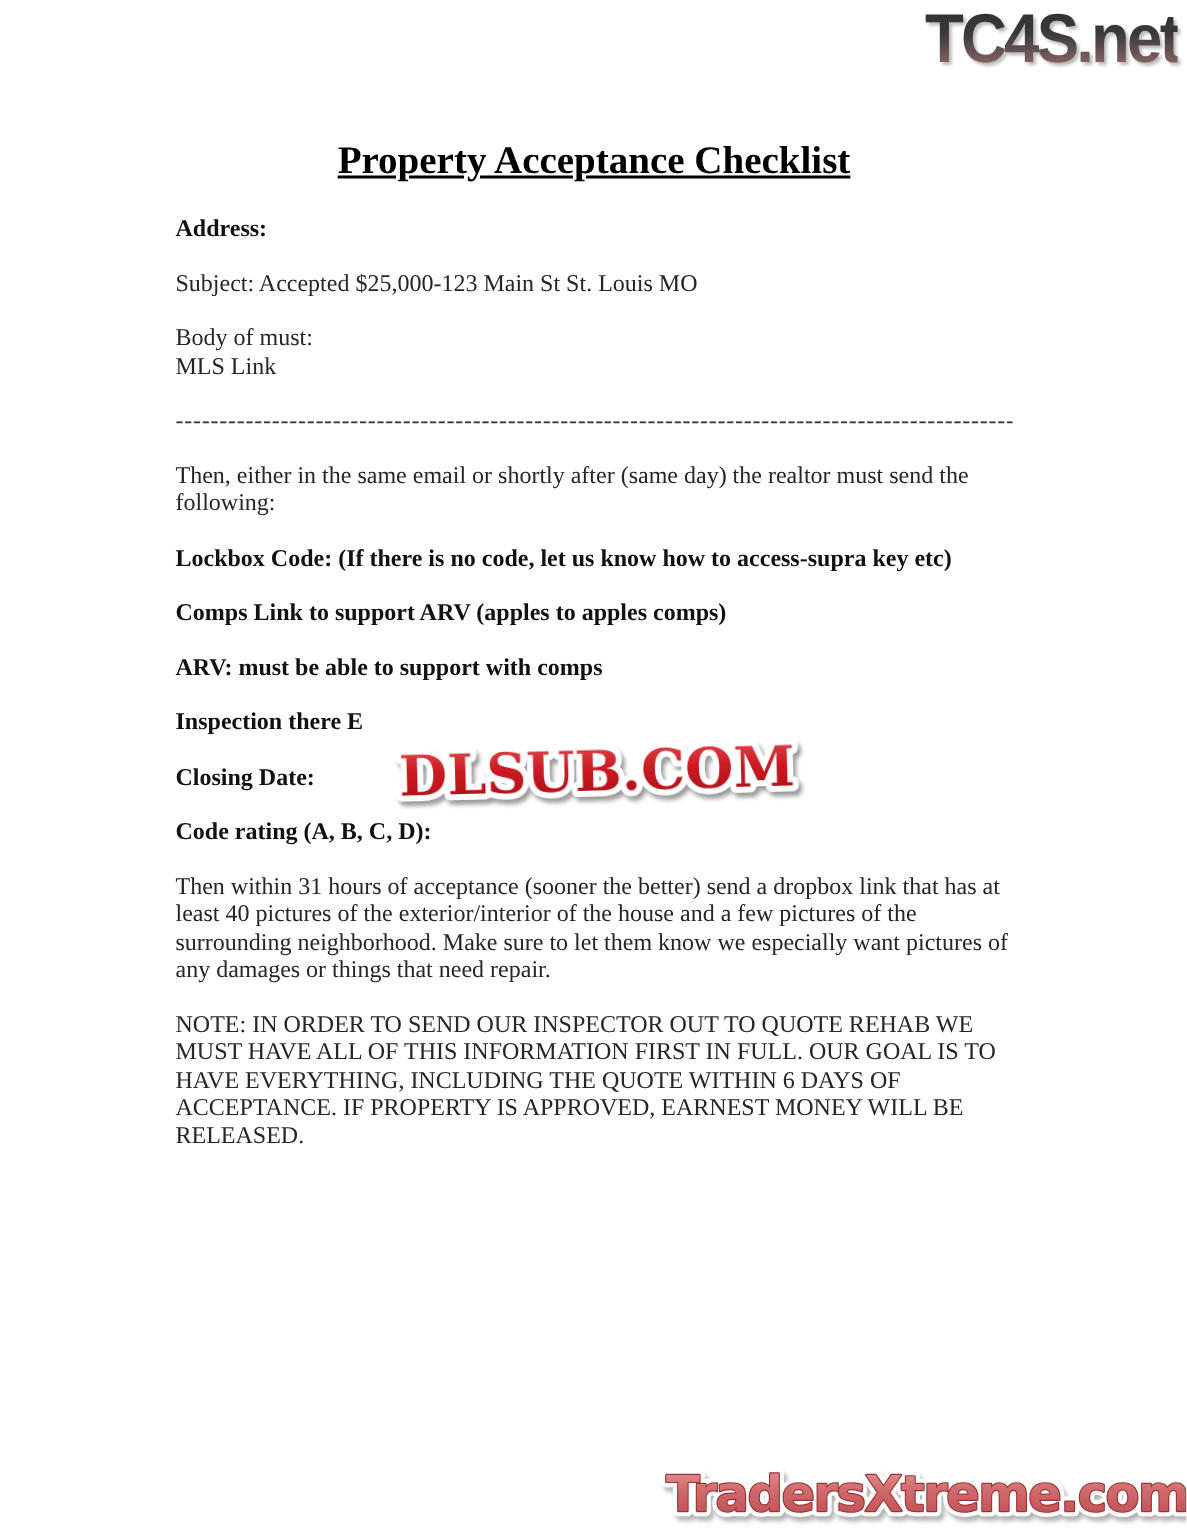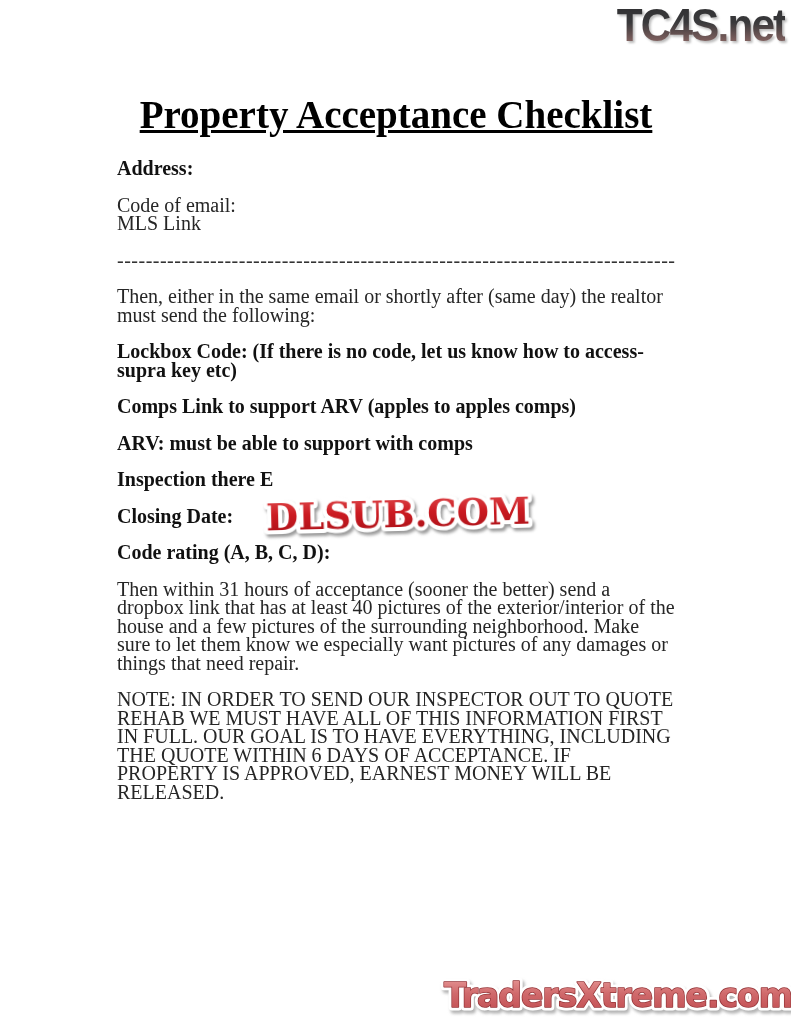--- a/index.html
+++ b/index.html
@@ -35,31 +35,31 @@
   }
 
   
   .doc {
     position: absolute;
     left: 117px;
     top: 92px;
     width: 558px;
   }
   .doc-title {
-    font-size: 39px;
+    font-size: 26px;
     font-weight: bold;
     text-align: center;
     text-decoration: underline;
     color: #000000;
     margin: 0 0 22px 0;
     letter-spacing: 0px;
   }
   .doc p {
     margin: 0 0 18px 0;
-    font-size: 20px;
+    font-size: 16px;
     line-height: 18.5px;
   }
   .doc p.bold { font-weight: bold; color: #111111; }
   .divider {
     white-space: nowrap;
     overflow: hidden;
     letter-spacing: 0.5px;
     color: #333333;
   }
 
@@ -92,23 +92,24 @@
 
   <div class="tc4s-logo">TC4S.net</div>
 
   <div class="doc">
 
     <h1 class="doc-title">Property Acceptance Checklist</h1>
 
     <p class="bold">Address:</p>
 
 
+    <p>Subject: Accepted $25,000-123 Main St St. Louis MO</p>
 
     <p>
-      <span>Code of email:</span><br>
+      <span>Body of must:</span><br>
       <span>MLS Link</span>
     </p>
 
     <p class="divider">--------------------------------------------------------------------------------------------------------------------</p>
 
     <p>Then, either in the same email or shortly after (same day) the realtor must send the following:</p>
 
     <p class="bold">Lockbox Code: (If there is no code, let us know how to access-supra key etc)</p>
 
     <p class="bold">Comps Link to support ARV (apples to apples comps)</p>

